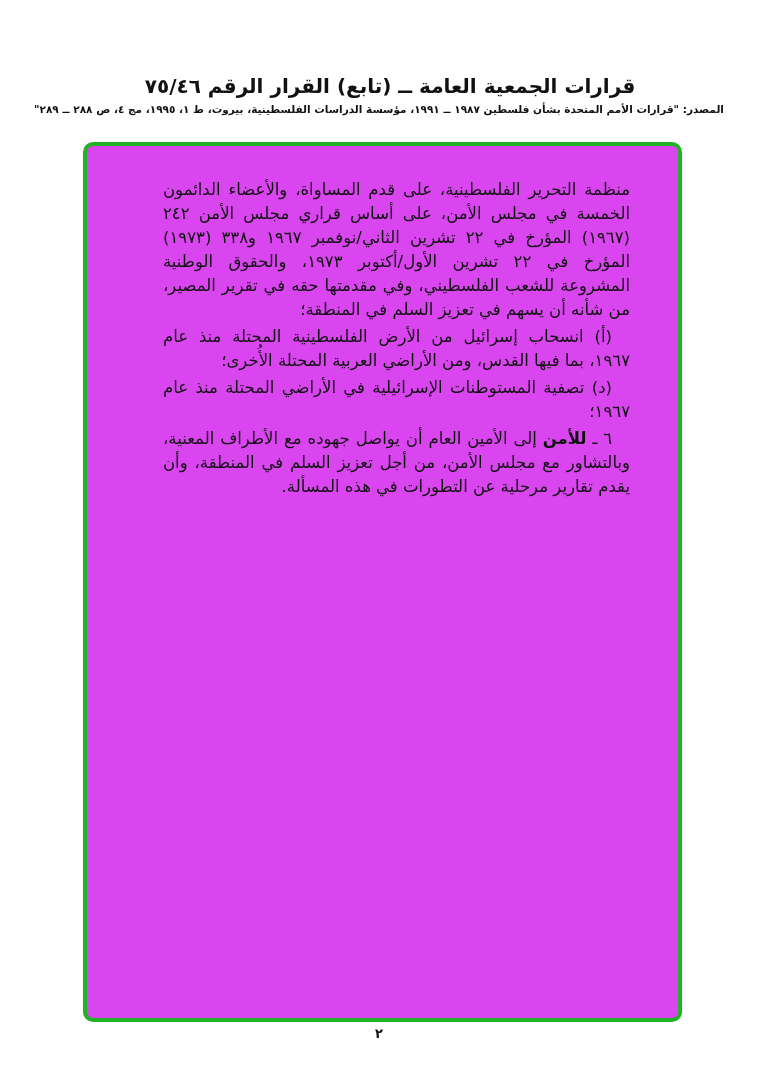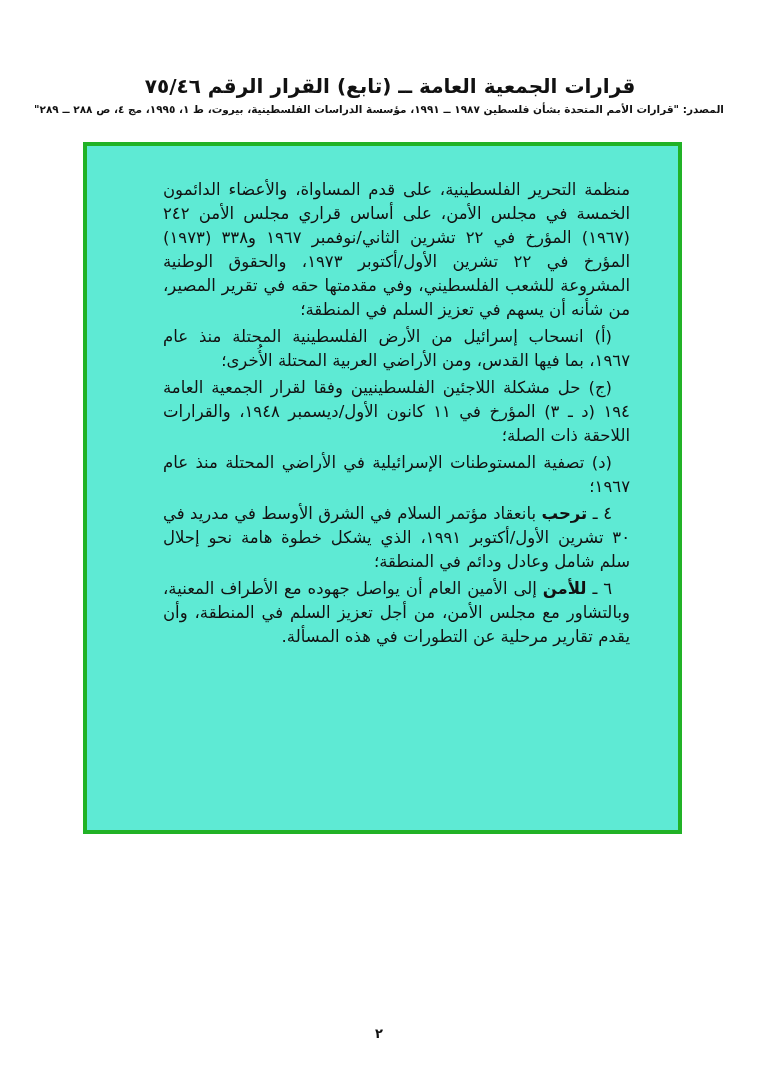--- a/index.html
+++ b/index.html
@@ -27,25 +27,25 @@
     top: 103px; left: 0; width: 758px;
     text-align: center;
     direction: rtl;
     font-size: 10.5px;
     font-weight: bold;
     white-space: nowrap;
   }
   .doc-frame {
     position: absolute;
     left: 83px; top: 142px;
-    width: 599px; height: 692px;
+    width: 599px; height: 880px;
     box-sizing: border-box;
     border: 4px solid #21b226;
-    border-radius: 0;
-    background: #5eead4;
+    border-radius: 10px;
+    background: #d946ef;
   }
   .doc-body {
     position: absolute;
     top: 32px; right: 48px;
     width: 467px;
     direction: rtl;
     text-align: justify;
     font-size: 16.5px;
     line-height: 24px;
   }
@@ -67,20 +67,18 @@
 <body style="color: rgb(17, 17, 17);">
 
 <div class="page-title">قرارات الجمعية العامة ــ (تابع) القرار الرقم ٧٥/٤٦</div>
 
 <div class="source-line">المصدر: "قرارات الأمم المتحدة بشأن فلسطين ١٩٨٧ ــ ١٩٩١، مؤسسة الدراسات الفلسطينية، بيروت، ط ١، ١٩٩٥، مج ٤، ص ٢٨٨ ــ ٢٨٩"</div>
 
 <div class="doc-frame" style="border-color: rgb(33, 178, 38);">
   <div class="doc-body">
       <p class="para"><span class="">منظمة التحرير الفلسطينية، على قدم المساواة، والأعضاء الدائمون الخمسة في مجلس الأمن، على أساس قراري مجلس الأمن ٢٤٢ (١٩٦٧) المؤرخ في ٢٢ تشرين الثاني/نوفمبر ١٩٦٧ و٣٣٨ (١٩٧٣) المؤرخ في ٢٢ تشرين الأول/أكتوبر ١٩٧٣، والحقوق الوطنية المشروعة للشعب الفلسطيني، وفي مقدمتها حقه في تقرير المصير، من شأنه أن يسهم في تعزيز السلم في المنطقة؛</span></p>
       <p class="para indent"><span class="">(أ) انسحاب إسرائيل من الأرض الفلسطينية المحتلة منذ عام ١٩٦٧، بما فيها القدس، ومن الأراضي العربية المحتلة الأُخرى؛</span></p>
-      <p class="para indent"><span class="">(ج) حل مشكلة اللاجئين الفلسطينيين وفقا لقرار الجمعية العامة ١٩٤ (د ـ ٣) المؤرخ في ١١ كانون الأول/ديسمبر ١٩٤٨، والقرارات اللاحقة ذات الصلة؛</span></p>
       <p class="para indent"><span class="">(د) تصفية المستوطنات الإسرائيلية في الأراضي المحتلة منذ عام ١٩٦٧؛</span></p>
-      <p class="para indent"><span class="">٤ ـ </span><span class="bold">ترحب</span><span class=""> بانعقاد مؤتمر السلام في الشرق الأوسط في مدريد في ٣٠ تشرين الأول/أكتوبر ١٩٩١، الذي يشكل خطوة هامة نحو إحلال سلم شامل وعادل ودائم في المنطقة؛</span></p>
       <p class="para indent"><span class="">٦ ـ </span><span class="bold">للأمن</span><span class=""> إلى الأمين العام أن يواصل جهوده مع الأطراف المعنية، وبالتشاور مع مجلس الأمن، من أجل تعزيز السلم في المنطقة، وأن يقدم تقارير مرحلية عن التطورات في هذه المسألة.</span></p>
     </div>
 </div>
 
 <div class="page-number">٢</div>
 
 </body></html>

